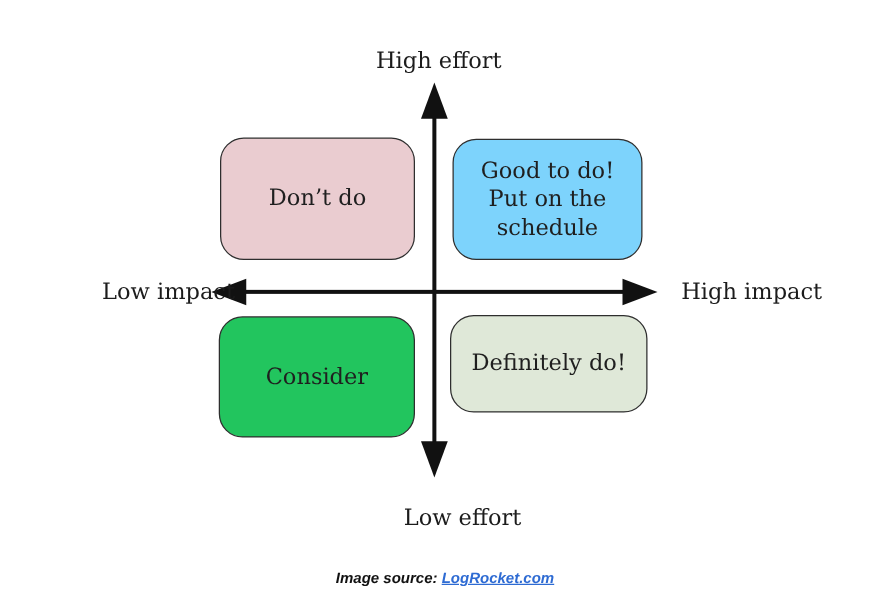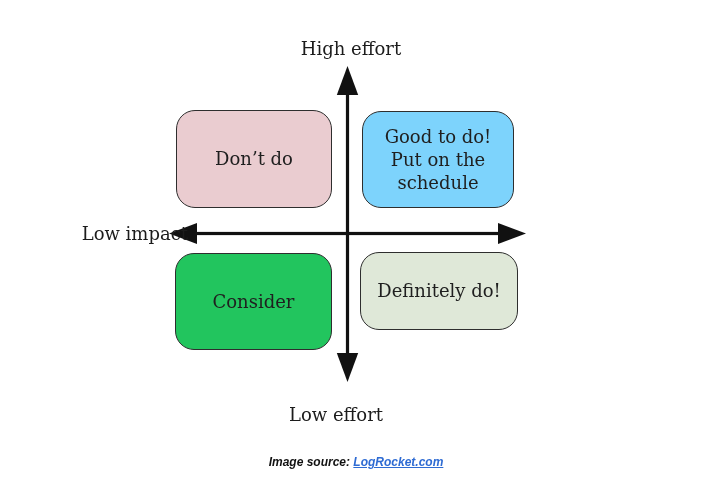--- a/index.html
+++ b/index.html
@@ -23,21 +23,21 @@
     height: 488px;
     pointer-events: none;
   }
   .axis-label {
     position: absolute;
     font-size: 18px;
     color: #1c1c1c;
     white-space: nowrap;
   }
   .axis-top    { left: 351px; top: 38px; transform: translateX(-50%); }
-  .axis-bottom { left: 336px; top: 404px; transform: translateX(-50%); }
+  .axis-bottom { left: 370px; top: 404px; transform: translateX(-50%); }
   .axis-left   { left: 0; width: 160px; top: 234px; transform: translateY(-52%); text-align: right; margin-left: 28px; }
   .axis-right  { left: 545px; top: 234px; transform: translateY(-52%); }
   .quad-box {
     position: absolute;
     border: 1.6px solid #2e2e2e;
     border-radius: 19px;
     display: flex;
     align-items: center;
     justify-content: center;
     box-sizing: border-box;
@@ -84,20 +84,21 @@
     <g fill="#111111" stroke="none">
       <rect x="192" y="231.9" width="312" height="3.2"></rect>
       <polygon points="169,233.5 197,222.9 197,244.1"></polygon>
       <polygon points="526,233.5 498,222.9 498,244.1"></polygon>
     </g>
   </svg>
 
   <div class="axis-label axis-top">High effort</div>
   <div class="axis-label axis-bottom">Low effort</div>
   <div class="axis-label axis-left">Low impact</div>
+  <div class="axis-label axis-right">High impact</div>
 
   <div class="quad-box quad-tl" style="background-color: rgb(234, 204, 208);">
     <span class="quad-label">Don’t do</span>
   </div>
   <div class="quad-box quad-tr" style="background-color: #7dd3fc;">
     <span class="quad-label">Good to do!
 Put on the
 schedule</span>
   </div>
   <div class="quad-box quad-bl" style="background-color: #22c55e;">

